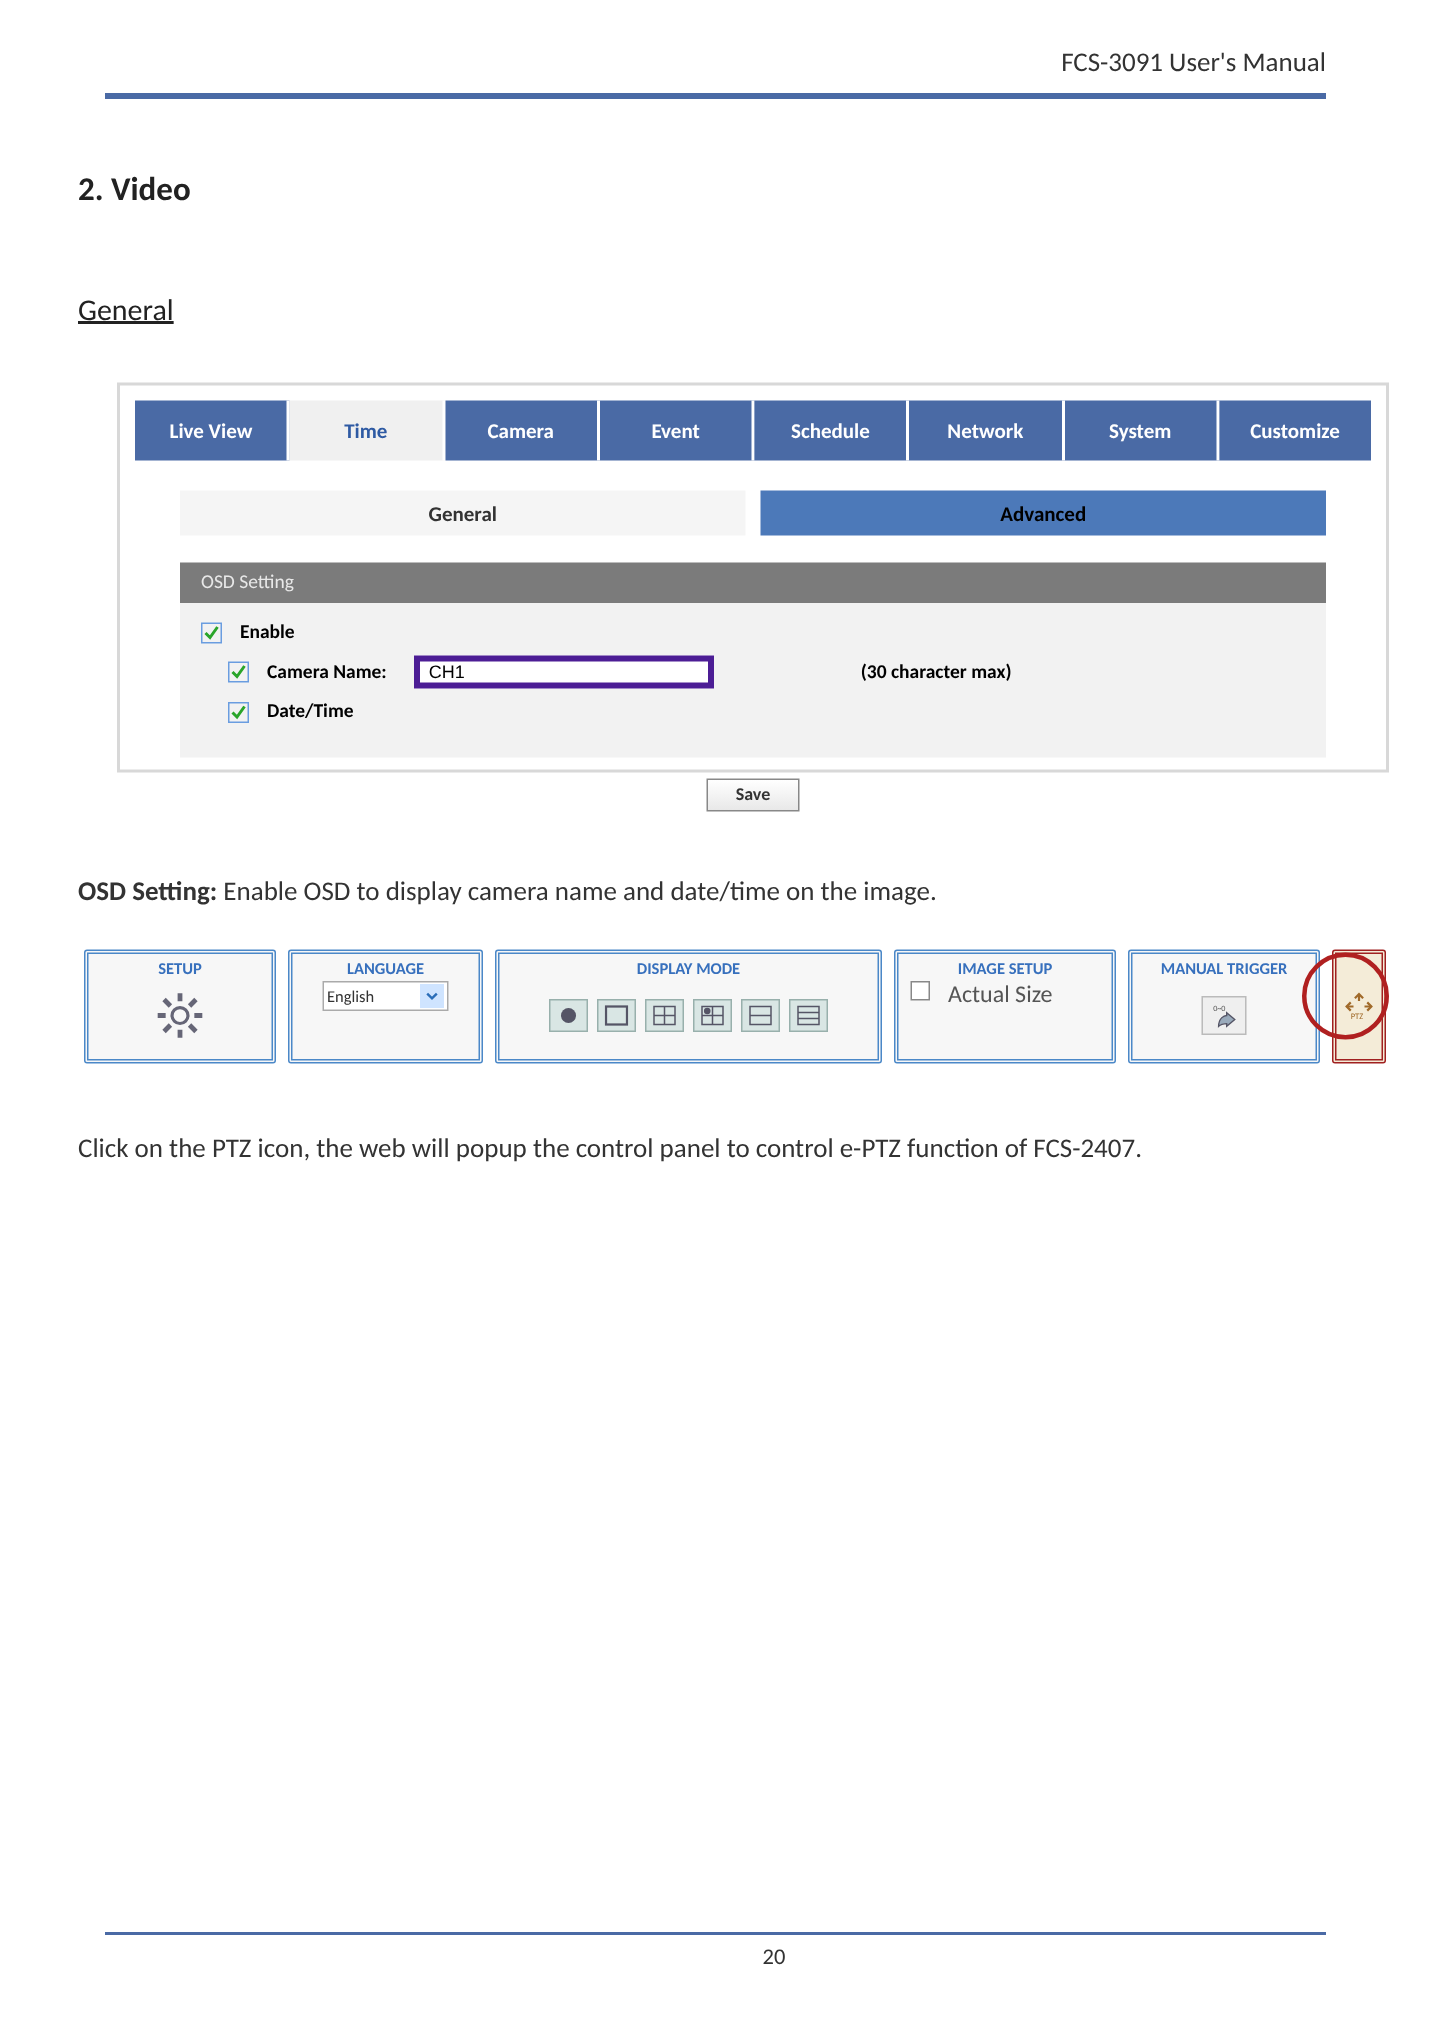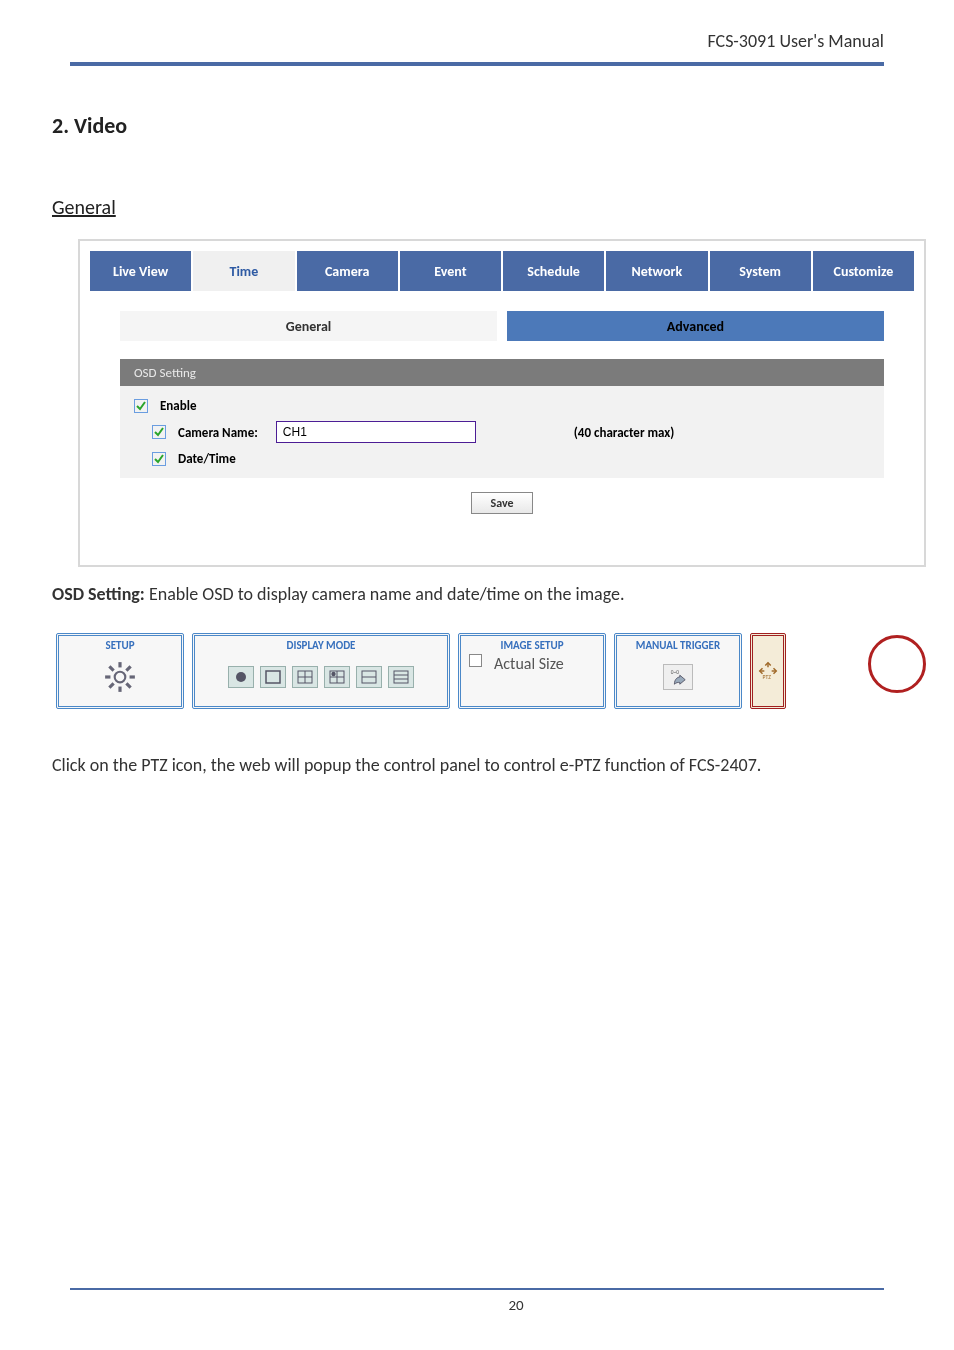--- a/index.html
+++ b/index.html
@@ -3,32 +3,32 @@
 <meta charset="utf-8">
 <style>
   * { margin:0; padding:0; box-sizing:border-box; }
   html, body { width:954px; height:1350px; background:#fff; font-family:Calibri,Arial,sans-serif; color:#333; }
   .page { width:954px; height:1350px; position:relative; padding:30px 70px 0 39px; }
   .header-line { position:absolute; top:62px; left:70px; right:70px; border-top:4px solid #4a6aa5; }
   .running-head { position:absolute; top:30px; right:70px; font-size:18px; }
   .section-heading { position:absolute; top:112px; left:52px; font-size:22px; font-weight:bold; color:#222; }
   .subsection { position:absolute; top:195px; left:52px; font-size:20px; text-decoration:underline; color:#222; }
   
-  .shot1 { position:absolute; top:239px; left:78px; width:848px; height:328px; border:2px solid #d8d8d8; background:#fff; }
+  .shot1 { position:absolute; top:255px; left:78px; width:848px; height:260px; border:2px solid #d8d8d8; background:#fff; }
   .tabbar { display:flex; height:40px; margin:10px 10px 0 10px; }
   .tabbar .tab { flex:1; background:#4a6aa5; color:#fff; font-size:14px; font-weight:bold; display:flex; align-items:center; justify-content:center; border-right:2px solid #fff; }
   .tabbar .tab:last-child { border-right:none; }
   .tabbar .tab.active { background:#f0f0f0; color:#2e5aa3; }
   .subtabs { display:flex; gap:10px; margin:20px 40px 0 40px; }
   .subtabs .sub { flex:1; height:30px; background:#4c79b9; color:#000000; font-weight:bold; font-size:14px; display:flex; align-items:center; justify-content:center; cursor:pointer; }
   .osd-box { margin:18px 40px 0 40px; }
   .osd-title { background:#7b7b7b; color:#e8e8e8; font-size:13px; padding:6px 14px; }
   .osd-body { background:#f2f2f2; padding:12px 14px; font-size:13px; font-weight:bold; color:#000; }
   .osd-row { display:flex; align-items:center; gap:8px; margin-bottom:8px; }
-  .osd-input { width:200px; height:22px; border:1px solid #4c1d95; font-size:12px; padding:0 6px; font-weight:normal; margin-left:10px; }
+  .osd-input { width:200px; height:22px; border:4px solid #4c1d95; font-size:12px; padding:0 6px; font-weight:normal; margin-left:10px; }
   .charmax { margin-left:90px; font-weight:bold; }
   .savebtn { display:block; margin:14px auto 0; width:62px; height:22px; background:linear-gradient(#fff,#e8e8e8); border:1px solid #888; font-size:12px; font-weight:bold; text-align:center; line-height:20px; cursor:pointer; }
   .para1 { position:absolute; top:583px; left:52px; font-size:18px; }
   .para1 .bold { font-weight:bold; }
   
   .shot2 { position:absolute; top:633px; left:56px; width:854px; height:64px; }
   .panel-row { display:flex; gap:8px; height:76px; }
   .panel { border:3px double #4b88c8; border-radius:2px; background:#f7f7f7; display:flex; flex-direction:column; }
   .panel .title { text-align:center; font-size:11px; font-weight:bold; color:#3770bd; padding:3px 0 0 0; }
   .panel .body { flex:1; display:flex; align-items:center; justify-content:center; gap:6px; padding:4px 8px 8px 8px; }
@@ -90,23 +90,23 @@
           <span>Enable</span>
         </div>
         <div class="osd-row" style="padding-left:18px;">
           <span class="chkwin">
               <svg viewBox="0 0 10 10">
                 <polyline points="1,5 4,8 9,1" fill="none" stroke="#2aa52a" stroke-width="2"></polyline>
               </svg>
             </span>
           <span>Camera Name:</span>
           <input class="osd-input" value="CH1" style="">
-          <span class="charmax">(40 character max)</span>
-        </div>
-        <div class="osd-row" style="padding-left:18px;margin-bottom:0;">
+          <span class="charmax">(30 character max)</span>
+        </div>
+        <div class="osd-row" style="padding-left:18px;margin-bottom:11px;">
           <span class="chkwin">
               <svg viewBox="0 0 10 10">
                 <polyline points="1,5 4,8 9,1" fill="none" stroke="#2aa52a" stroke-width="2"></polyline>
               </svg>
             </span>
           <span>Date/Time</span>
         </div>
       </div>
     </div>
     <div class="savebtn">Save</div>
@@ -131,20 +131,33 @@
                   <line x1="25" y1="16" x2="30" y2="16"></line>
                   <line x1="6" y1="6" x2="10" y2="10"></line>
                   <line x1="22" y1="22" x2="26" y2="26"></line>
                   <line x1="26" y1="6" x2="22" y2="10"></line>
                   <line x1="10" y1="22" x2="6" y2="26"></line>
                 </g>
               </svg>
           </div>
         </div>
       </div>
+      <div class="panel p-lang">
+        <div class="title">LANGUAGE</div>
+        <div class="body" style="align-items:flex-start;padding-top:2px;">
+          <div class="lang-select">
+            <span>English</span>
+            <span class="arrow">
+                <svg viewBox="0 0 10 10" width="8" height="8">
+                  <polyline points="1,3 5,7 9,3" fill="none" stroke="#2a6db8" stroke-width="2"></polyline>
+                </svg>
+              </span>
+          </div>
+        </div>
+      </div>
       <div class="panel p-disp">
         <div class="title">DISPLAY MODE</div>
         <div class="body">
           <div class="iconbox">
               <svg viewBox="0 0 16 14">
                 <circle cx="8" cy="7" r="5" fill="#556"></circle>
               </svg>
             </div>
           <div class="iconbox">
               <svg viewBox="0 0 16 14">

